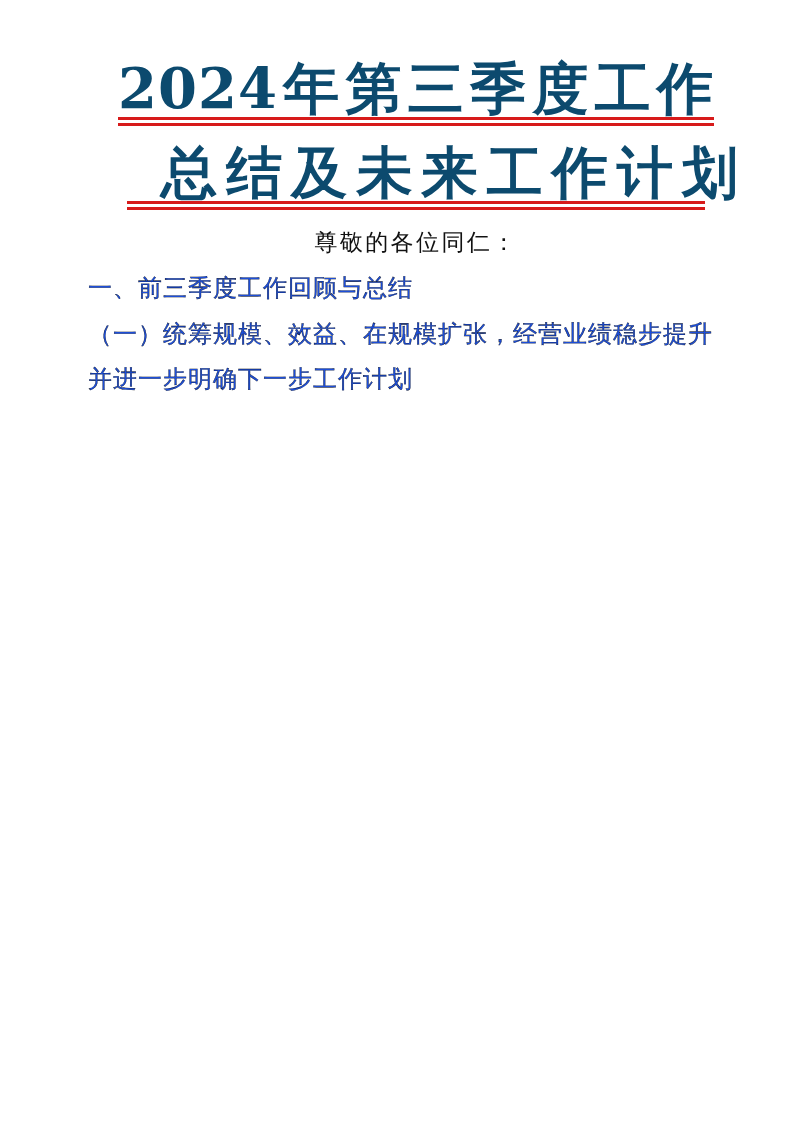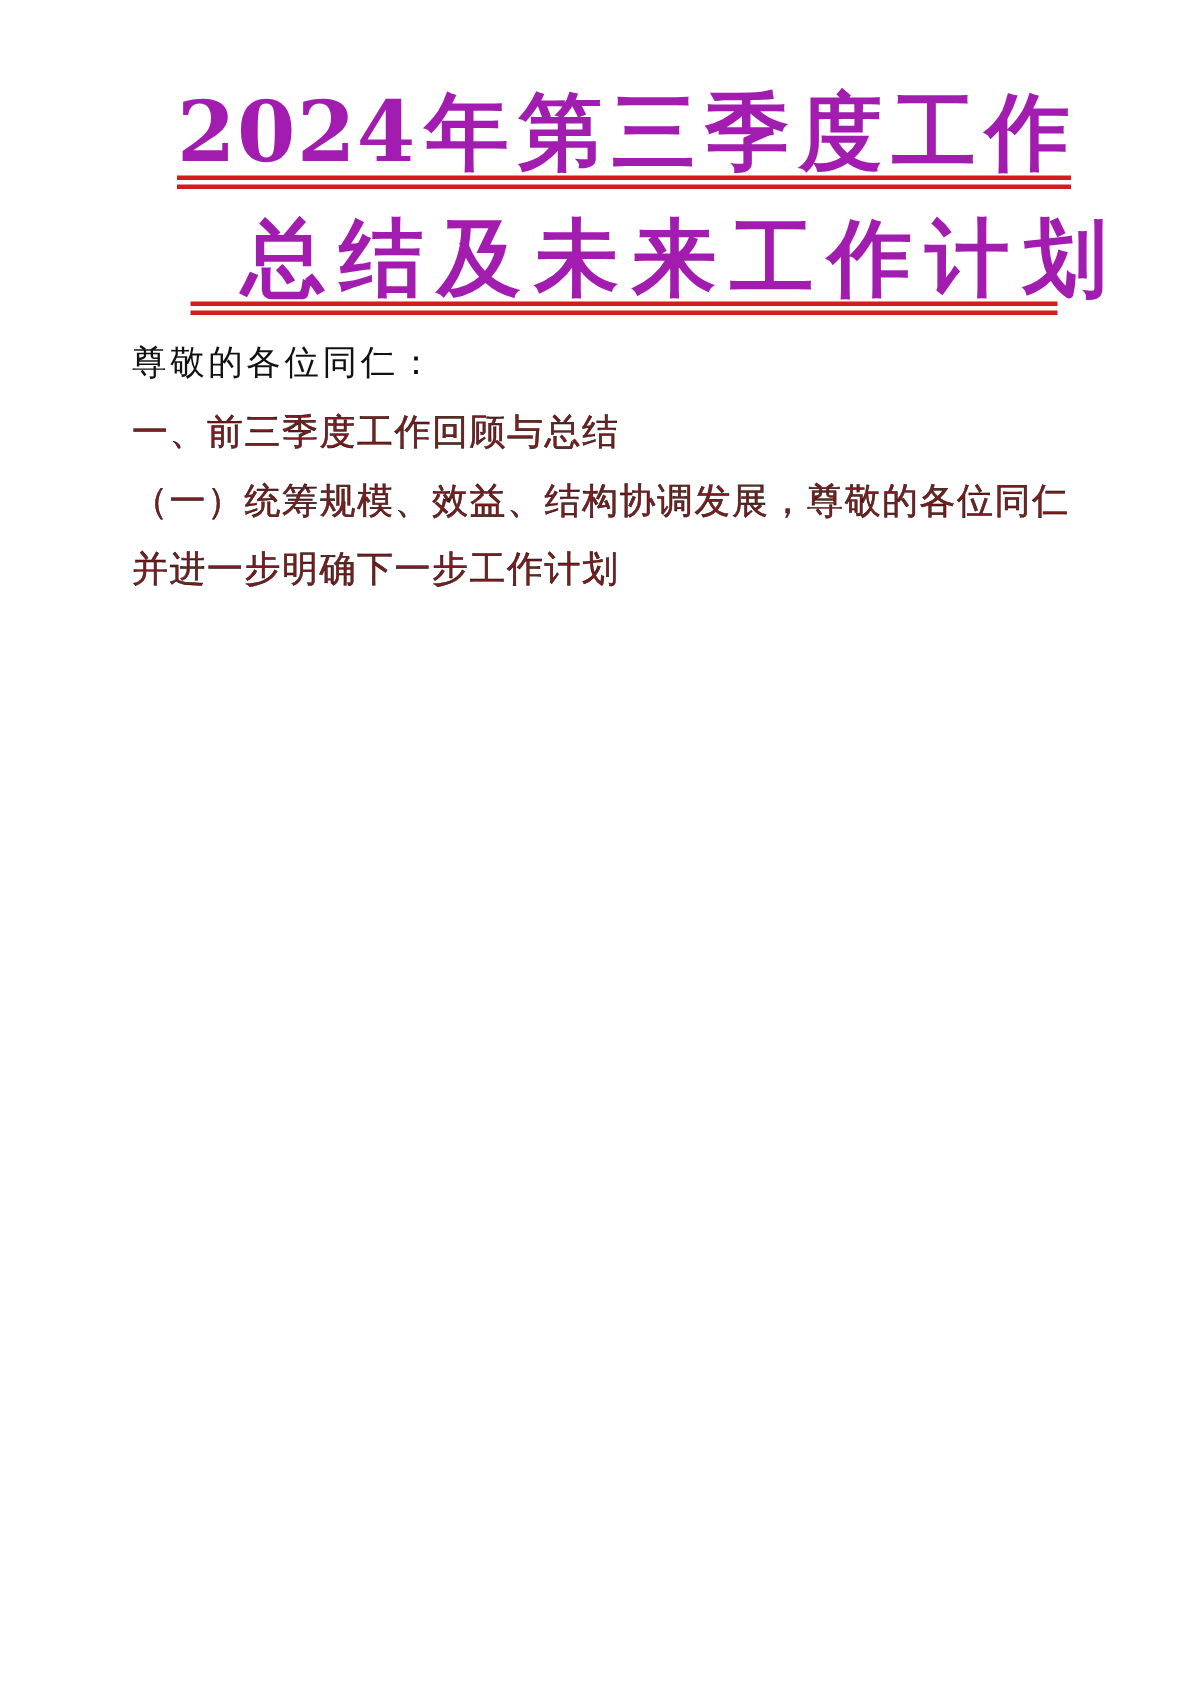--- a/index.html
+++ b/index.html
@@ -23,21 +23,21 @@
       background: #ffffff;
     }
     .title-line {
       position: absolute;
       font-family: "DejaVu Serif", "Liberation Serif", serif;
       font-weight: bold;
       font-size: 56px;
       line-height: 60px;
       white-space: nowrap;
       letter-spacing: 1px;
-      color: #a21caf;
+      color: #0c4a6e;
     }
     .title-line.l1 {
       left: 118px;
       top: 58px;
       width: 596px;
       text-align: justify;
       text-align-last: justify;
     }
     .title-line.l2 {
       left: 127px;
@@ -61,30 +61,30 @@
       line-height: 45.8px;
       color: #111;
     }
     .para {
       margin: 0;
       text-indent: 38px;
       text-align: justify;
       letter-spacing: 2.4px;
     }
     .para.no-just {
-      text-align: left;
+      text-align: center;
     }
     .heading {
       margin: 0;
       text-indent: 38px;
       font-family: "DejaVu Sans", "Liberation Sans", sans-serif;
       font-weight: normal;
       font-size: 24px;
       letter-spacing: 1px;
-      color: #7f1d1d;
+      color: #1d4ed8;
       text-align: justify;
       -webkit-text-stroke: 0.3px #000;
     }
     .heading.sub {
       text-indent: 38px;
     }
   </style>
 </head>
 <body>
 
@@ -96,18 +96,18 @@
 
   <div class="title-line l2">总结及未来工作计划</div>
   <div class="underline" style="left:127px; top:201px; width:578px;"></div>
   <div class="underline" style="left:127px; top:207px; width:578px;"></div>
 
   <div class="body-text" style="top:220px;">
     <p class="para no-just">尊敬的各位同仁：</p>
 
     <p class="heading">一、前三季度工作回顾与总结</p>
 
-    <p class="heading sub">（一）统筹规模、效益、结构协调发展，尊敬的各位同仁</p>
+    <p class="heading sub">（一）统筹规模、效益、在规模扩张，经营业绩稳步提升</p>
 
     <p class="heading">并进一步明确下一步工作计划</p>
   </div>
 
 </div>
 
 </body></html>

